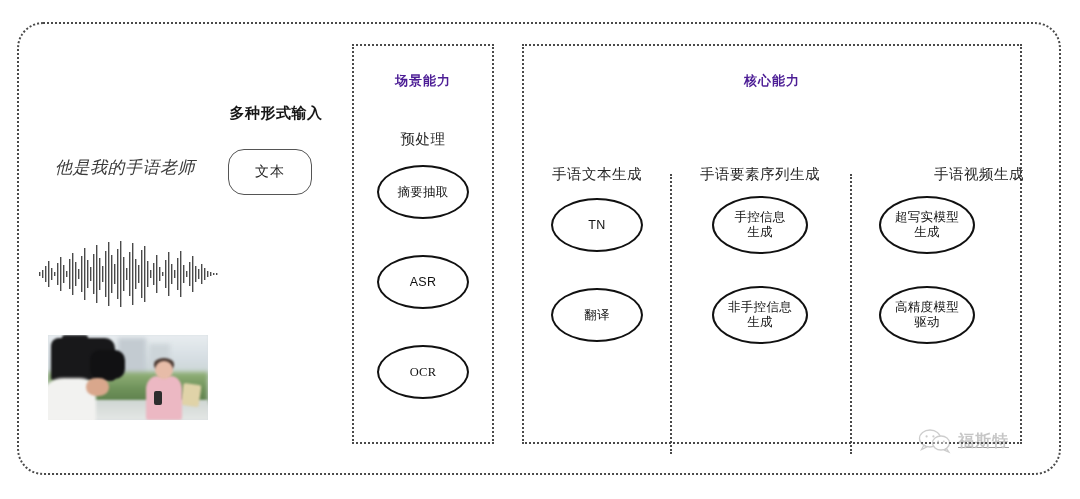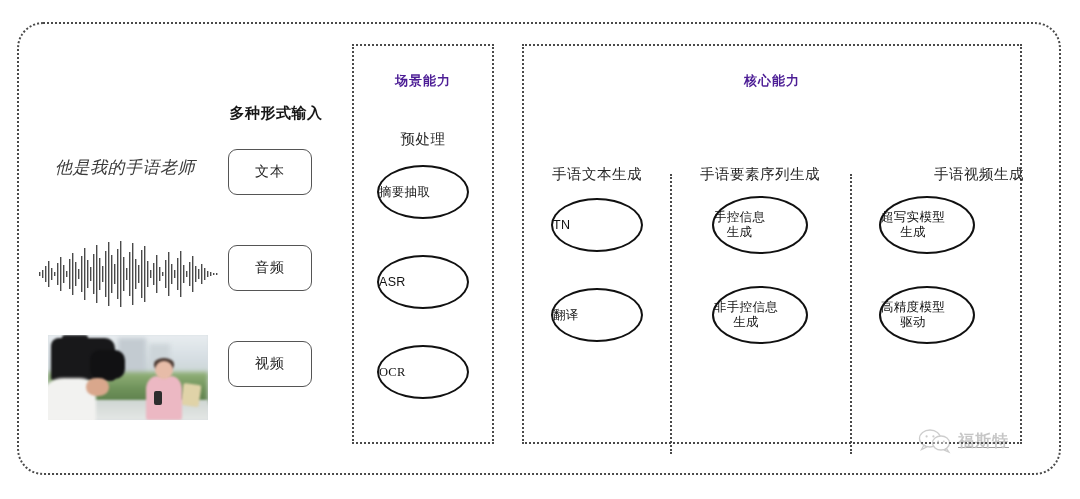--- a/index.html
+++ b/index.html
@@ -196,21 +196,21 @@
     background: #d9a78c; border-radius: 45%;
     filter: blur(1.2px);
   }
 
   
   .pill {
     position: absolute;
     width: 84px;
     height: 46px;
     border: 1.6px solid #555555;
-    border-radius: 9px;
+    border-radius: 16px;
     box-sizing: border-box;
     display: flex;
     align-items: center;
     justify-content: center;
     font-size: 14px;
     color: #1f1f1f;
     letter-spacing: 1px;
     background: #ffffff;
   }
   .pill-0 { left: 198px; top: 105px; }
@@ -230,20 +230,21 @@
   
   .ellipse {
     position: absolute;
     width: 92px;
     height: 54px;
     border: 2.2px solid #111111;
     border-radius: 50%;
     box-sizing: border-box;
     display: flex;
     align-items: center;
+    justify-content: center;
     text-align: center;
     font-size: 12.5px;
     line-height: 15px;
     color: #111111;
     background: #ffffff;
     letter-spacing: 0.3px;
   }
   .ellipse.wide {
     width: 96px;
     height: 58px;
@@ -369,26 +370,20 @@
       <div class="vt-cam-hood"></div>
       <div class="vt-cam-body"></div>
       <div class="vt-cam-lens"></div>
       <div class="vt-operator"></div>
       <div class="vt-hand"></div>
     </div>
 
     <div class="pill pill-0">
       <span>文本</span>
     </div>
-    <div class="pill pill-1">
-      <span>音频</span>
-    </div>
-    <div class="pill pill-2">
-      <span>视频</span>
-    </div>
   </div>
 
   <div class="panel panel-scene">
     <div class="panel-title">场景能力</div>
 
     <div class="sub-label" style="left:0; right:0; top:84px;">预处理</div>
 
     <div class="ellipse" style="left:23px; top:119px;">
       <span>摘要抽取</span>
     </div>

